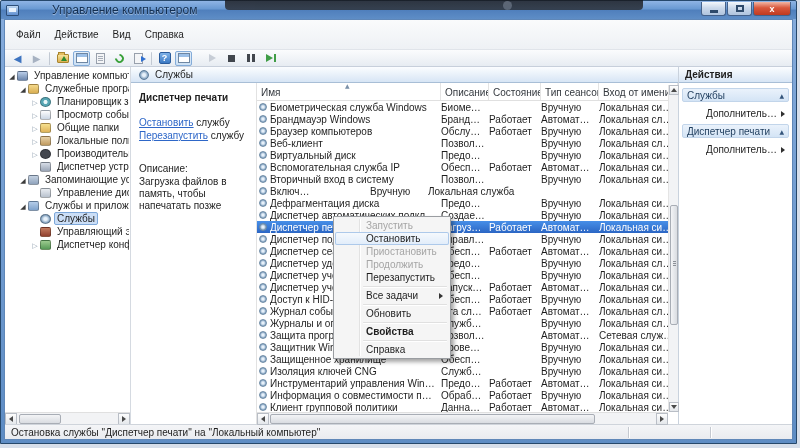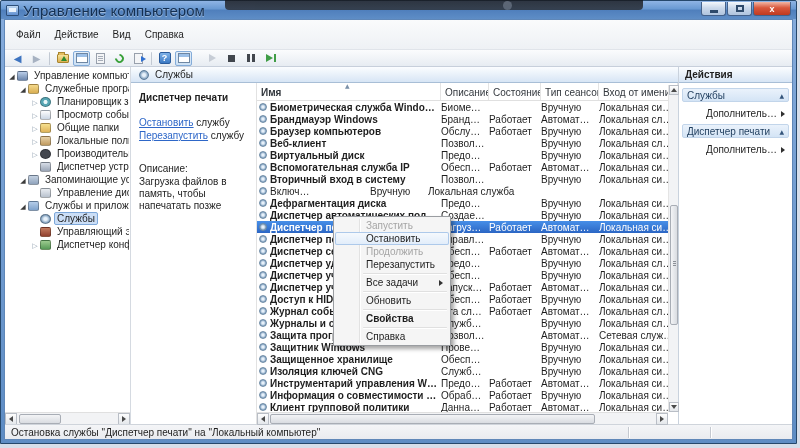--- a/index.html
+++ b/index.html
@@ -9,21 +9,21 @@
   
   .bg-strip { position:absolute; left:225px; top:0; width:418px; height:10px; background:linear-gradient(#17181c,#2c2f36); opacity:.82; border-radius:0 0 4px 4px; z-index:60; }
   .bg-strip .blob { position:absolute; left:278px; top:1px; width:9px; height:9px; border-radius:50%; background:#6b6f78; opacity:.7; }
 
   .window { position:absolute; left:0; top:0; width:797px; height:444px; border:1px solid #26486B; background:linear-gradient(#86ACDC,#5D8CC4); border-radius:2px 2px 0 0; }
 
   
   .titlebar { height:18px; display:flex; align-items:center; padding:0 5px; background:linear-gradient(#8FB4E4 0%, #6899D2 45%, #4F7FBC 50%, #5E8DC6 100%); border-radius:2px 2px 0 0; position:relative; }
   .app-icon { width:13px; height:11px; background:linear-gradient(#BFD8F2,#5F8FD0); border:1px solid #2D4E78; border-radius:1px; position:relative; margin-right:4px; }
   .app-icon::after { content:""; position:absolute; left:2px; top:2px; width:7px; height:4px; background:#EAF3FC; }
-  .title-text { color:#132F52; text-shadow:0 1px 1px rgba(255,255,255,.5); font-size:15px; }
+  .title-text { color:#132F52; text-shadow:0 1px 1px rgba(255,255,255,.5); font-size:12px;margin-left:29px; }
   .win-controls { margin-left:auto; display:flex; gap:1px; align-self:flex-start; margin-top:1px; }
   .wc { width:25px; height:14px; border:1px solid #44618A; border-top:none; border-radius:0 0 3px 3px; background:linear-gradient(#F4F8FC,#CBD9EB 45%,#AFC4DE); display:flex; align-items:center; justify-content:center; color:#27415F; font-size:9px; line-height:8px; }
   .wc.close { width:38px; background:linear-gradient(#F2B6A4,#D9573C 45%,#C03A22); color:#fff; font-weight:bold; }
   .wc .mn { width:8px; height:3px; background:#2E4A6B; margin-top:6px; }
   .wc .mx { width:8px; height:7px; border:2px solid #2E4A6B; }
 
   .win-inner { position:absolute; left:3px; right:3px; top:18px; bottom:3px; background:#F0F2F5; border:1px solid #5F87B8; display:flex; flex-direction:column; }
 
   
   .menubar { height:30px; background:linear-gradient(#FAFBFC,#EEF1F5); display:flex; align-items:center; padding-left:4px; border-bottom:1px solid #E0E4EA; }
@@ -110,21 +110,21 @@
 
   .list-wrap { flex:1; display:flex; flex-direction:column; min-width:0; }
   .list-header { height:18px; display:flex; border-bottom:1px solid #E0E0E0; background:#fff; position:relative; }
   .hc { border-right:1px solid #E4E4E4; padding:4px 0 0 4px; color:#33383E; white-space:nowrap; overflow:hidden; position:relative; }
   .sort { position:absolute; left:88px; top:-1px; font-size:6px; color:#7A90A8; font-family:"DejaVu Sans",sans-serif; }
   .rows { flex:1; overflow:hidden; }
   .lrow { height:12px; display:flex; align-items:center; white-space:nowrap; }
   .lrow.sel { background:linear-gradient(#478FE8,#2B66C4); color:#fff; }
   .svc-ic { width:8px; height:8px; flex:0 0 8px; border-radius:50%; background:radial-gradient(#E7F1FA 25%,#7F9FBE 70%); border:1px solid #6F8CA6; margin:0 3px 0 2px; }
   .cell { overflow:hidden; text-overflow:ellipsis; padding-right:4px; }
-  .cn { width:171px; flex:0 0 171px;font-weight:bold; } .cd { width:48px; flex:0 0 48px; } .cs { width:52px; flex:0 0 52px; } .ct { width:58px; flex:0 0 58px; } .cl { flex:1; }
+  .cn { width:171px; flex:0 0 171px; } .cd { width:48px; flex:0 0 48px; } .cs { width:52px; flex:0 0 52px; } .ct { width:58px; flex:0 0 58px; } .cl { flex:1; }
   .hc.cn { width:184px; flex:0 0 184px; } 
 
   .vscroll { position:absolute; right:0; top:2px; bottom:12px; width:10px; display:flex; flex-direction:column; background:#F2F3F5; border-left:1px solid #E4E4E4; }
   .vtrack { flex:1; position:relative; }
   .vthumb { position:absolute; left:1px; width:8px; top:110px; height:120px; background:linear-gradient(90deg,#F3F4F6,#D9DCE1); border:1px solid #A8ADB5; border-radius:2px; }
   .vthumb::after { content:""; position:absolute; left:2px; top:55px; width:3px; height:1px; background:#8B9097; box-shadow:0 2px 0 #8B9097, 0 4px 0 #8B9097; }
 
   
   .tabs { height:14px; border-top:1px solid #9A9A9A; background:#F0F1F5; display:flex; padding-left:12px; }
   .tab { height:13px; line-height:12px; padding:0 14px; border:1px solid #8F8F8F; border-top:none; border-radius:0 0 5px 5px; background:#EDEDED; margin-right:2px; margin-top:-1px; }
@@ -625,20 +625,21 @@
       <span class="status-text">Остановка службы "Диспетчер печати" на "Локальный компьютер"</span>
       <span class="pane"></span>
       <span class="pane"></span>
     </div>
 
   </div>
 
   <div class="ctx-menu">
       <div class="mi disabled">Запустить</div>
       <div class="mi hilite">Остановить</div>
+      <div class="mi disabled">Приостановить</div>
       <div class="mi disabled">Продолжить</div>
       <div class="mi">Перезапустить</div>
       <div class="mi sep"></div>
       <div class="mi sub">Все задачи</div>
       <div class="mi sep"></div>
       <div class="mi">Обновить</div>
       <div class="mi sep"></div>
       <div class="mi bold">Свойства</div>
       <div class="mi sep"></div>
       <div class="mi">Справка</div>

